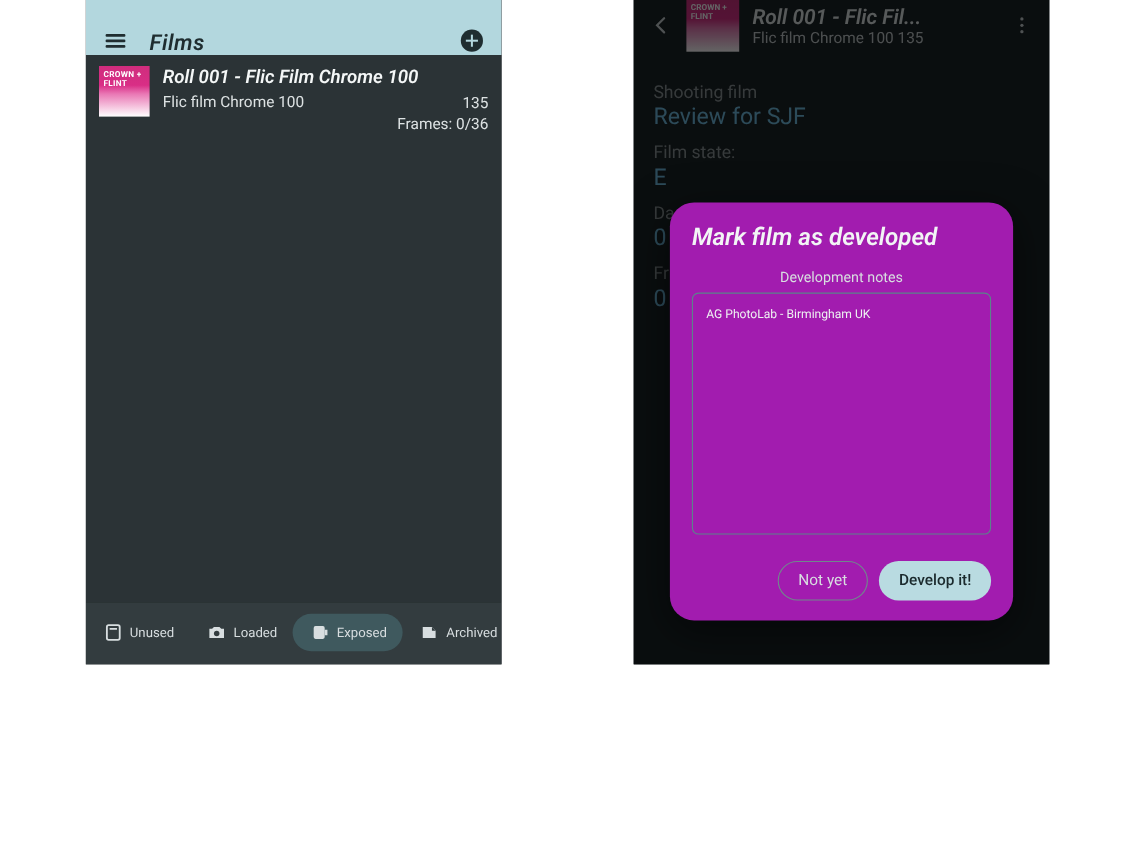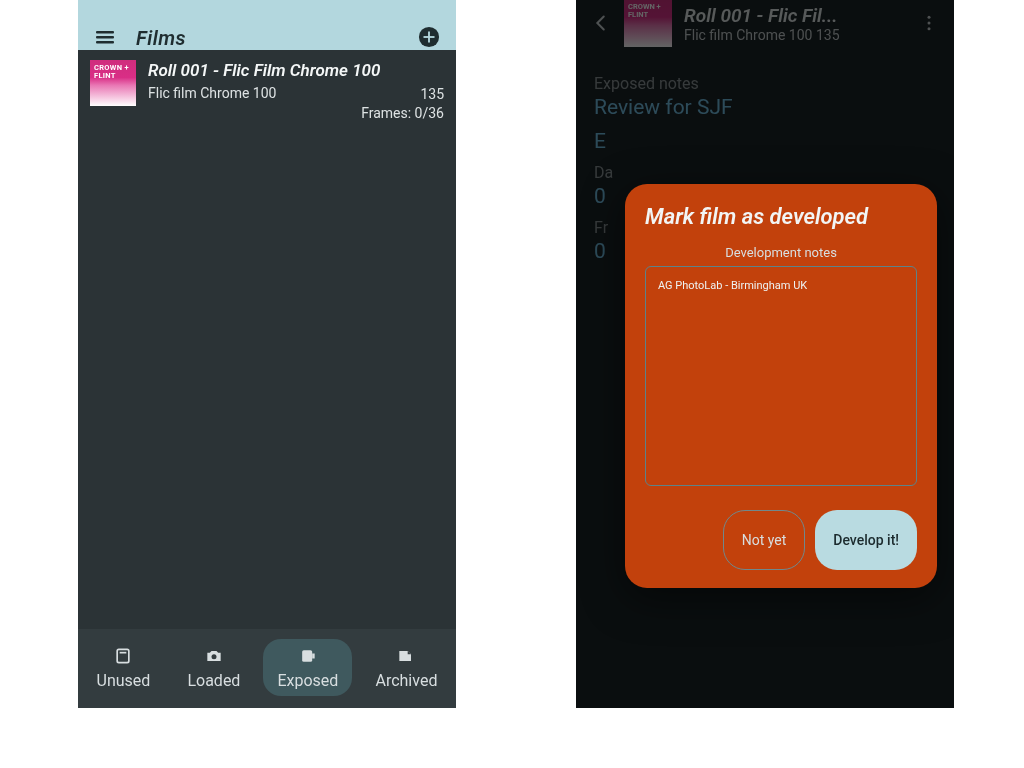--- a/index.html
+++ b/index.html
@@ -1,61 +1,61 @@
 <!DOCTYPE html>
 <html><head>
 <meta charset="utf-8">
 <style>
   * { margin: 0; padding: 0; box-sizing: border-box; font-family: -apple-system, BlinkMacSystemFont, "Segoe UI", Roboto, sans-serif; }
   body { background: #ffffff; width: 1024px; height: 768px; overflow: hidden; position: relative; }
   .phones { display: flex; gap: 120px; padding-left: 78px; }
-  .phone { width: 378px; height: 708px; background: #232a2d; position: relative; display: flex; flex-direction: column; overflow: hidden; }
+  .phone { width: 378px; height: 604px; background: #232a2d; position: relative; display: flex; flex-direction: column; overflow: hidden; }
 
   
   .p1-header { background: #b3d7de; height: 50px; display: flex; align-items: flex-end; padding: 0 14px; gap: 18px; }
   .p1-title { font-weight: 600; font-size: 20px; color: #1f2d30; flex: 1; letter-spacing: 0.5px; font-style: italic; }
   .menu-icon, .add-icon { width: 26px; height: 26px; display: flex; align-items: center; justify-content: center; cursor: pointer; }
   .menu-icon svg, .add-icon svg { display:block; }
   .p1-body { flex:1; background: #2b3336; }
   .film-row { display:flex; padding: 10px 12px; gap: 12px; align-items: flex-start; }
   .film-thumb { width: 46px; height: 46px; flex-shrink:0; background: linear-gradient(180deg, #cf2d7d 0%, #d92e86 38%, #e977b4 55%, #ffffff 100%); position: relative; }
   .film-thumb .thumb-text { position:absolute; top:4px; left:4px; color:#fff; font-size:7.5px; font-weight:700; line-height:1.05; letter-spacing:0.3px; }
   .film-info { flex:1; display:flex; flex-direction:column; gap:5px; }
   .film-title { color:#f4f7f7; font-weight:600; font-size:17px; font-style: italic; }
   .film-meta { display:flex; justify-content:space-between; color:#dde2e3; font-size:14px; font-weight: 400; }
   .film-meta-right { display:flex; flex-direction:column; align-items:flex-end; line-height:1.35; }
 
   .p1-tabs { background:#333c3f; display:flex; justify-content:space-around; padding:10px 0 12px; }
-  .tab { display:flex; flex-direction:column; align-items:center; gap:4px; color:#d8dee0; font-size:16px; cursor:pointer; padding:6px 14px; border-radius:18px; }
+  .tab { display:flex; flex-direction:row; align-items:center; gap:4px; color:#d8dee0; font-size:12px; cursor:pointer; padding:6px 14px; border-radius:18px; }
   .tab.active { background:#3f595e; }
   .tab .tab-icon { width:22px; height:22px; display:flex; align-items:center; justify-content:center; }
 
   
   .p2-bg { position:absolute; inset:0; background:#181f22; }
   .p2-header { position:relative; display:flex; align-items:center; gap:12px; padding:0 14px 4px; height:50px; color:#a6afb1; z-index:1; opacity:0.85; }
   .back-arrow, .more-icon { width:22px; height:22px; display:flex; align-items:center; justify-content:center; cursor:pointer; }
   .p2-header-thumb { width:48px; height:48px; background: linear-gradient(180deg, #cf2d7d 0%, #d92e86 38%, #e977b4 55%, #ffffff 100%); position:relative; }
   .p2-header-thumb .tt { position:absolute; top:4px; left:4px; color:#fff; font-size:7.5px; font-weight:700; line-height:1.05; }
   .p2-header-meta { flex:1; overflow:hidden; }
   .p2-header-title { color:#dfe5e5; font-weight:600; font-size:19px; font-style:italic; white-space:nowrap; }
   .p2-header-sub { color:#c3cacb; font-size:14px; }
 
   .p2-content { position:relative; z-index:1; padding:14px 18px; color:#9aa3a5; opacity:0.75; }
   .p2-label { font-size:16px; margin-top:10px; }
   .p2-value { font-size:21px; color:#7dd3fc; margin-top:2px; }
   .p2-row { margin-bottom:10px; }
 
   .dim-overlay { position:absolute; inset:0; background:rgba(0,0,0,0.55); z-index:2; }
 
-  .dialog { position:absolute; left:50%; top:184px; transform:translateX(-50%); width:312px; background:#c2410c; border-radius:22px; z-index:3; padding:20px 20px 18px; box-shadow:0 10px 40px rgba(0,0,0,0.5);margin-left:16px; }
+  .dialog { position:absolute; left:50%; top:184px; transform:translateX(-50%); width:312px; background:#a21caf; border-radius:22px; z-index:3; padding:20px 20px 18px; box-shadow:0 10px 40px rgba(0,0,0,0.5); }
   .dialog-title { color:#f2f5f5; font-size:22px; font-weight:600; font-style:italic; }
   .dialog-sub { text-align:center; color:#d8dee0; font-size:13px; margin-top:16px; margin-bottom:6px; }
   .dialog-textarea { width:100%; height:220px; background:transparent; border:1.5px solid #5b838a; border-radius:6px; color:#eef2f2; font-size:11px; padding:12px; resize:none; outline:none; }
   .dialog-actions { display:flex; justify-content:flex-end; gap:10px; margin-top:20px; }
-  .btn { border-radius:22px; padding:21px 18px; font-size:14px; cursor:pointer; border:none; }
+  .btn { border-radius:22px; padding:9px 18px; font-size:14px; cursor:pointer; border:none; }
   .btn-secondary { background:transparent; border:1.5px solid #70888c; color:#d8dee0; }
   .btn-primary { background:#b9dbe1; color:#1b2a2d; font-weight:500; }
 
 </style>
 </head>
 <body>
 
 <div class="phones">
 
   <div class="phone">
@@ -152,24 +152,25 @@
         <svg width="20" height="20" viewBox="0 0 24 24" fill="#c7cfd0">
             <circle cx="12" cy="5" r="1.8"></circle>
             <circle cx="12" cy="12" r="1.8"></circle>
             <circle cx="12" cy="19" r="1.8"></circle>
           </svg>
       </span>
     </div>
 
     <div class="p2-content">
       <div class="p2-row">
-        <div class="p2-label">Exposed notes</div>
+        <div class="p2-label">Shooting film</div>
         <div class="p2-value">Review for SJF</div>
       </div>
       <div class="p2-row">
+        <div class="p2-label">Film state:</div>
         <div class="p2-value">E</div>
       </div>
       <div class="p2-row">
         <div class="p2-label">Da</div>
         <div class="p2-value">0</div>
       </div>
       <div class="p2-row">
         <div class="p2-label">Fr</div>
         <div class="p2-value">0</div>
       </div>

